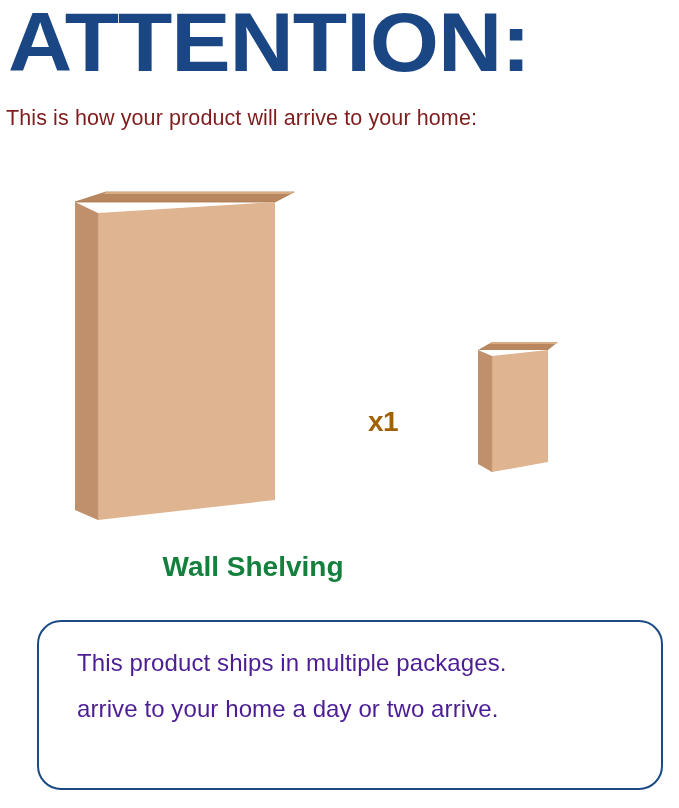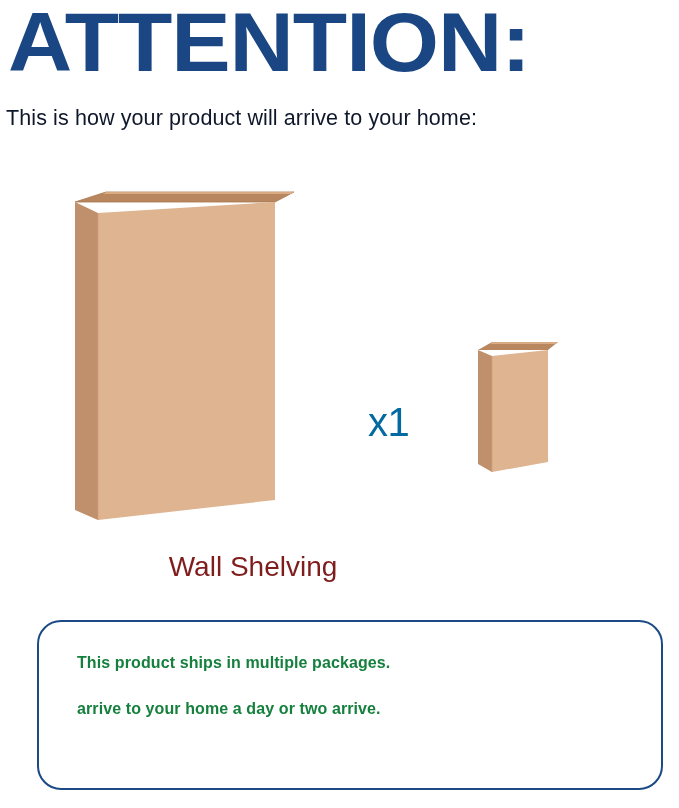--- a/index.html
+++ b/index.html
@@ -32,21 +32,21 @@
     transform: scaleX(1.06);
     transform-origin: left top;
   }
 
   #attention-subtitle {
     position: absolute;
     left: 6px;
     top: 104px;
     font-size: 21.5px;
     line-height: 28px;
-    color: #0f172a;
+    color: #7f1d1d;
     font-weight: 400;
     letter-spacing: 0.1px;
     white-space: nowrap;
   }
 
   
   #packages-area {
     position: absolute;
     left: 0;
     top: 150px;
@@ -56,33 +56,33 @@
 
   .package-group {
     position: absolute;
   }
 
   
   .box-svg { display: block; }
 
   .qty-label {
     position: absolute;
-    color: #0369a1;
-    font-size: 40px;
+    color: #a16207;
+    font-size: 28px;
     line-height: 44px;
-    font-weight: 400;
+    font-weight: 700;
     letter-spacing: -0.5px;
   }
 
   .pkg-caption {
     position: absolute;
-    color: #7f1d1d;
+    color: #15803d;
     font-size: 28px;
     line-height: 34px;
-    font-weight: 400;
+    font-weight: 700;
     text-align: center;
     white-space: nowrap;
   }
 
   
   #package-wall-shelving { left: 58px; top: 20px; }
   #qty-wall-shelving { left: 310px; top: 230px; }
   #caption-wall-shelving { left: 40px; top: 380px; width: 310px; }
 
   
@@ -100,24 +100,24 @@
     box-sizing: border-box;
     background: #ffffff;
   }
   #shipping-notice-text {
     position: absolute;
     left: 38px;
     top: 18px;
     width: 560px;
   }
   #shipping-notice-text .notice-line {
-    font-size: 16px;
+    font-size: 24px;
     line-height: 46px;
-    color: #15803d;
-    font-weight: 700;
+    color: #4c1d95;
+    font-weight: 400;
     letter-spacing: 0.1px;
     white-space: nowrap;
   }
 </style>
 </head>
 <body>
 
 <div id="attention-title">ATTENTION:</div>
 
 <div id="attention-subtitle">This is how your product will arrive to your home:</div>

